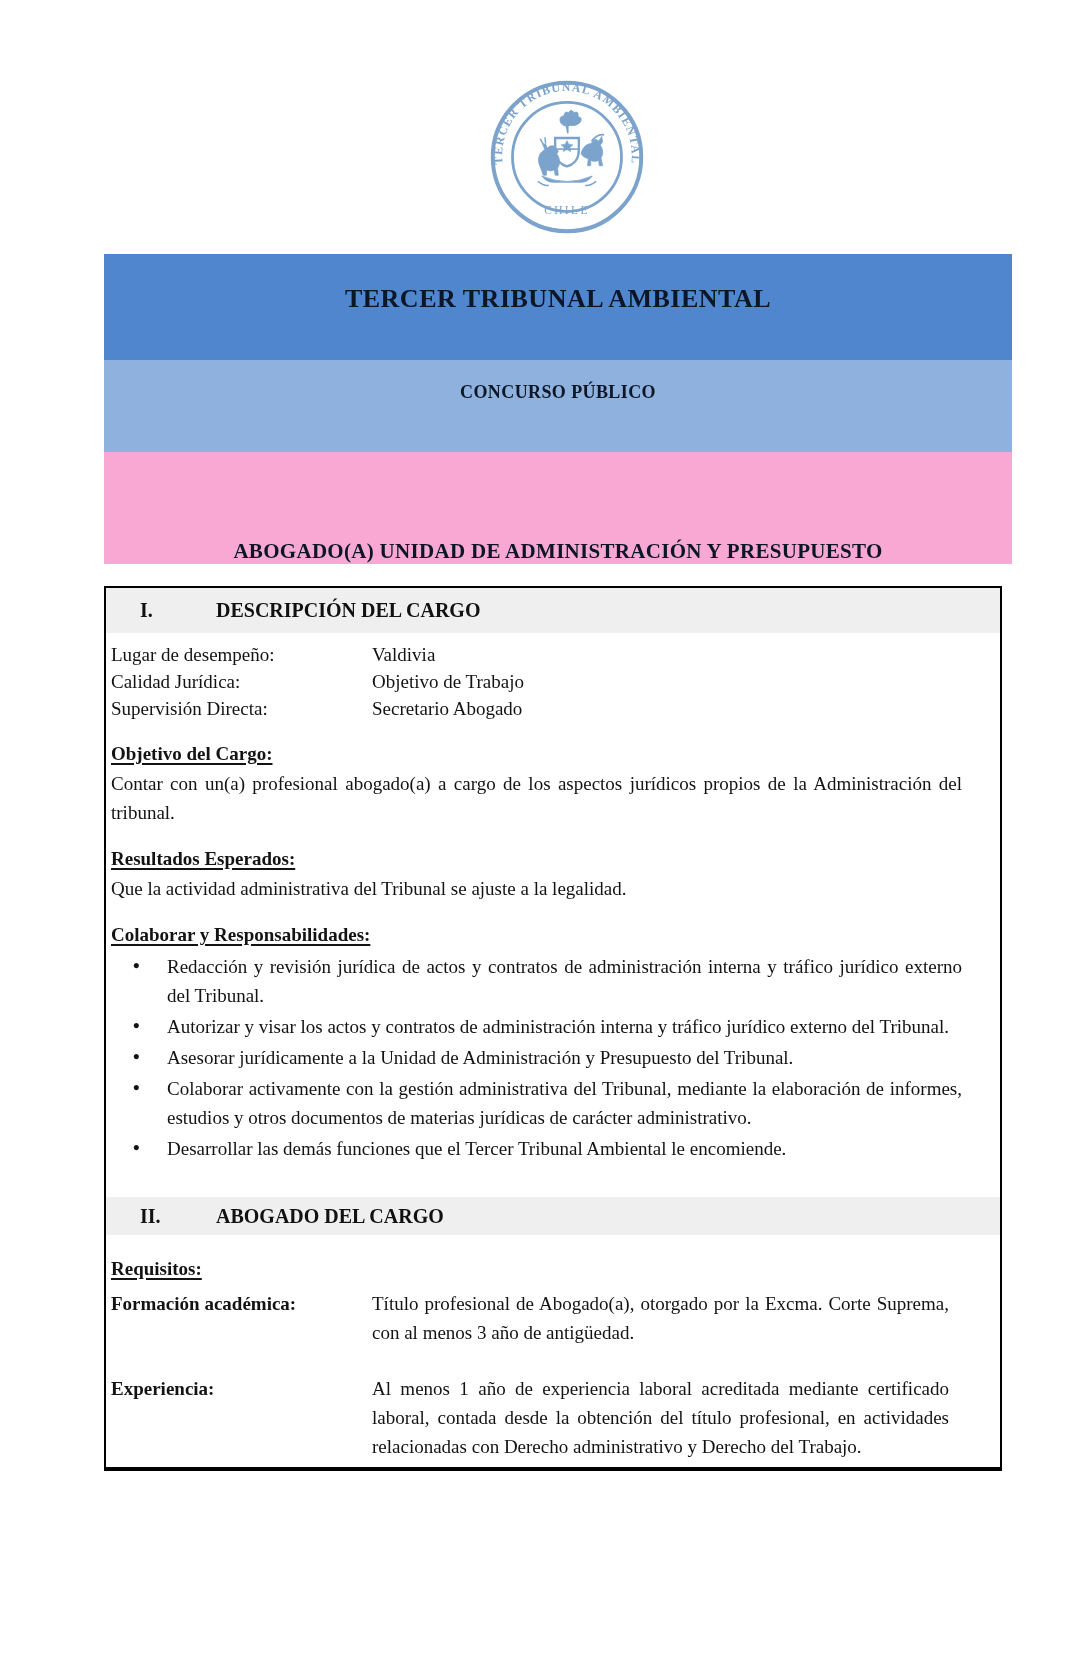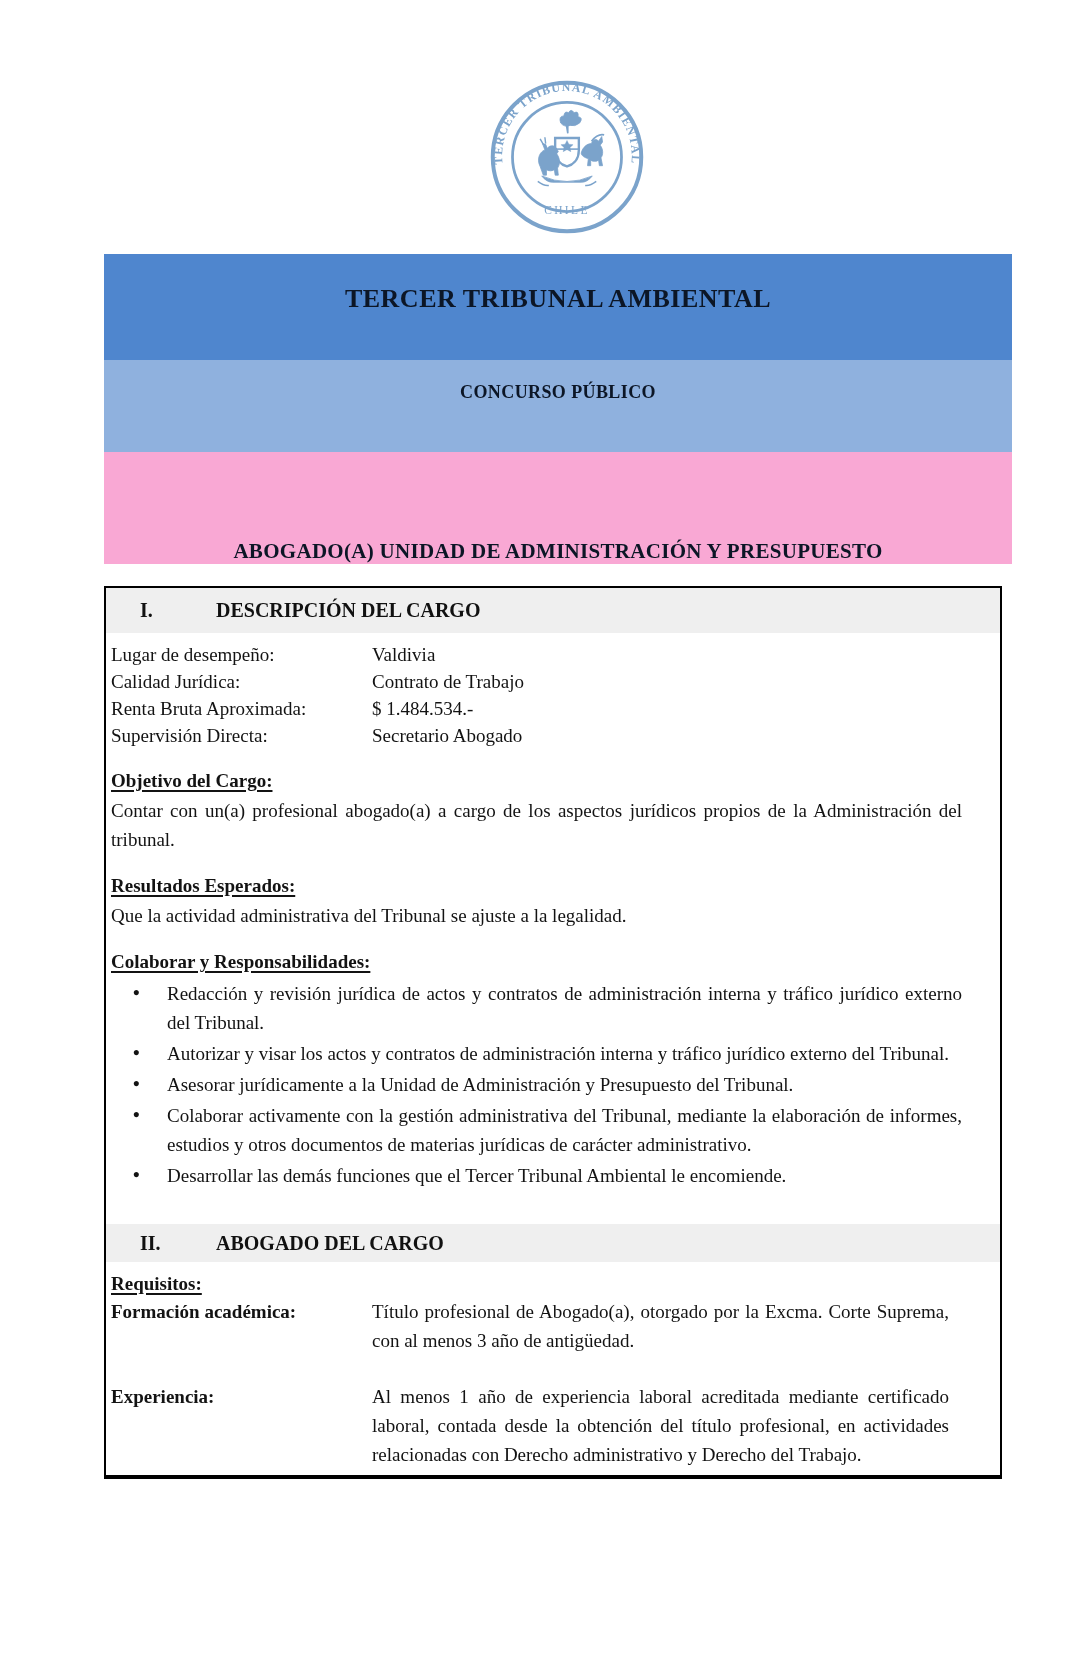--- a/index.html
+++ b/index.html
@@ -31,21 +31,21 @@
     font-size:19px;line-height:27px;
   }
   .sec-header{
     background:#efefef;display:flex;align-items:center;
     font-weight:bold;font-size:20px;color:#111;
   }
   .sec-header-1{height:45px;}
   .sec-header-2{height:38px;}
   .sec-num{margin-left:34px;width:76px;}
   .docbody{padding:8px 38px 16px 5px;}
-  .docbody-2{padding:6px 38px 6px 5px;}
+  .docbody-2{padding:18px 38px 6px 5px;}
   
   .frow{display:flex;line-height:27px;}
   .flabel{width:261px;flex:none;}
   .fvalue{flex:1;}
   
   .runhead{
     font-weight:bold;
     text-decoration:underline;
     text-decoration-thickness:2px;
     text-underline-offset:3px;
@@ -62,21 +62,21 @@
     content:"\2022";position:absolute;left:22px;top:-1px;
     font-size:19px;font-weight:bold;
   }
   .spacer-after-funcs{height:16px;}
   
   .req-head{
     font-weight:bold;text-decoration:underline;
     text-decoration-thickness:2px;text-underline-offset:3px;
     line-height:27px;margin-top:2px;
   }
-  .rrow{display:flex;margin-top:0;}
+  .rrow{display:flex;margin-top:7px;}
   .rrow + .rrow{margin-top:27px;}
   .rlabel{width:261px;flex:none;font-weight:bold;line-height:29px;}
   .rvalue{width:577px;text-align:justify;line-height:29px;}
 </style>
 </head>
 <body>
 
 <svg class="seal" viewBox="0 0 200 200" aria-hidden="true">
   <g fill="none" stroke="#7ba3cb">
     <circle cx="100" cy="100" r="94" stroke-width="5"></circle>
@@ -131,28 +131,24 @@
 
     <div>
 
         <div class="frow">
           <span class="flabel">Lugar de desempeño:</span>
           <span class="fvalue">Valdivia</span>
         </div>
 
         <div class="frow">
           <span class="flabel">Calidad Jurídica:</span>
-          <span class="fvalue">Contrato de Trabajo</span>
+          <span class="fvalue">Objetivo de Trabajo</span>
         </div>
 
 
-        <div class="frow">
-          <span class="flabel">Renta Bruta Aproximada:</span>
-          <span class="fvalue">$ 1.484.534.-</span>
-        </div>
 
         <div class="frow">
           <span class="flabel">Supervisión Directa:</span>
           <span class="fvalue">Secretario Abogado</span>
         </div>
       </div>
 
     <div class="runhead">Objetivo del Cargo:</div>
     <p class="runpara">Contar con un(a) profesional abogado(a) a cargo de los aspectos jurídicos propios de la Administración del tribunal.</p>
 

